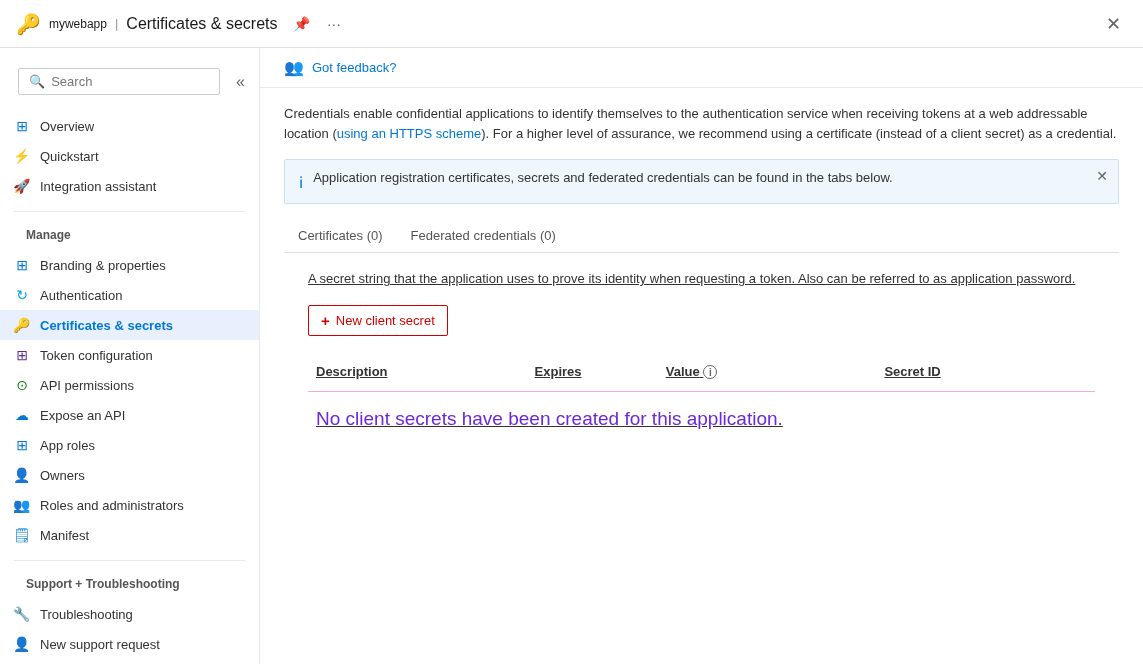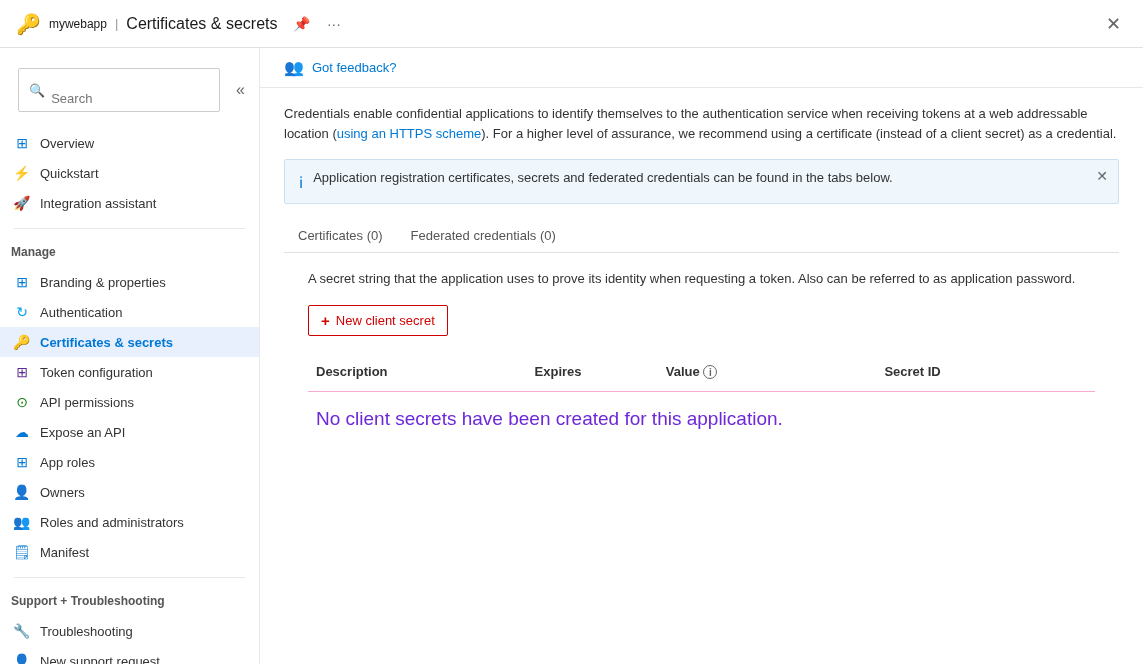--- a/index.html
+++ b/index.html
@@ -18,32 +18,32 @@
 
     .main-layout { display: flex; flex: 1; overflow: hidden; }
 
     .sidebar {
       width: 260px; min-width: 260px; background: #fff; border-right: 1px solid #e8e8e8; overflow-y: auto; display: flex; flex-direction: column;
     }
 
     .search-box {
       margin: 12px 10px; padding: 5px 10px; border: 1px solid #ccc; border-radius: 2px; display: flex; align-items: center; gap: 6px; cursor: text;
     }
-    .search-box input { border: none; outline: none; font-size: 13px; color: #ec4899; width: 100%; background: transparent; margin-top: 17px; }
+    .search-box input { border: none; outline: none; font-size: 13px; color: #ec4899; width: 100%; background: transparent; }
     .search-icon-sidebar { color: #666; font-size: 13px; }
 
     .collapse-btn { margin-left: auto; color: #666; cursor: pointer; font-size: 16px; padding: 0 6px; }
 
     .nav-section { padding: 4px 0; }
     .nav-item {
       display: flex; align-items: center; padding: 7px 14px; cursor: pointer; color: #333; font-size: 13px; gap: 10px; position: relative;
     }
     .nav-item.active { background: #e8f0fe; color: #0078d4; font-weight: 600; }
     .nav-item .nav-icon { width: 16px; height: 16px; display: inline-flex; align-items: center; justify-content: center; font-size: 14px; flex-shrink: 0; }
-    .nav-section-label { font-size: 12px; font-weight: 600; color: #555; padding: 10px 11px 4px; }
+    .nav-section-label { font-size: 12px; font-weight: 600; color: #555; padding: 10px 26px 4px; }
     .nav-divider { border: none; border-top: 1px solid #e8e8e8; margin: 6px 14px; }
 
     .content-area { flex: 1; overflow-y: auto; padding: 0; display: flex; flex-direction: column; }
 
     .feedback-bar { padding: 10px 24px; border-bottom: 1px solid #e8e8e8; display: flex; align-items: center; gap: 8px; color: #0078d4; font-size: 13px; cursor: pointer; }
 
     .description-text { padding: 16px 24px; font-size: 13px; color: #333; line-height: 1.5; }
     .description-text a { color: #0078d4; text-decoration: none; }
 
     .info-banner {
@@ -53,21 +53,21 @@
     .info-banner-text { font-size: 13px; color: #333; flex: 1; }
     .info-banner-close { position: absolute; right: 10px; top: 8px; color: #666; cursor: pointer; font-size: 14px; }
 
     .tabs-area { padding: 0 24px; }
     .tabs { display: flex; border-bottom: 1px solid #e0e0e0; gap: 0; }
     .tab {
       padding: 8px 14px; font-size: 13px; color: #555; cursor: pointer; border-bottom: 2px solid transparent; margin-bottom: -1px; text-align: right;
     }
     .tab.active { color: #0078d4; border-bottom: 2px solid #0078d4; font-weight: 600; }
 
-    .tab-content { padding: 16px 24px; }
+    .tab-content { padding: 16px 24px; text-decoration: underline; }
     .tab-description { font-size: 13px; color: #333; margin-bottom: 16px; line-height: 1.5; }
 
     .new-secret-btn {
       display: inline-flex; align-items: center; gap: 6px; padding: 6px 12px; border: 1px solid #d00000; color: #d00000; background: #fff; cursor: pointer; font-size: 13px; margin-bottom: 16px; border-radius: 2px;
     }
     .new-secret-btn .plus-icon { font-size: 15px; font-weight: 600; }
 
     .table-header {
       display: grid; grid-template-columns: 2fr 1.2fr 2fr 2fr; padding: 8px 0; border-bottom: 1px solid #f9a8d4; font-size: 13px; font-weight: 600; color: #333;
     }

